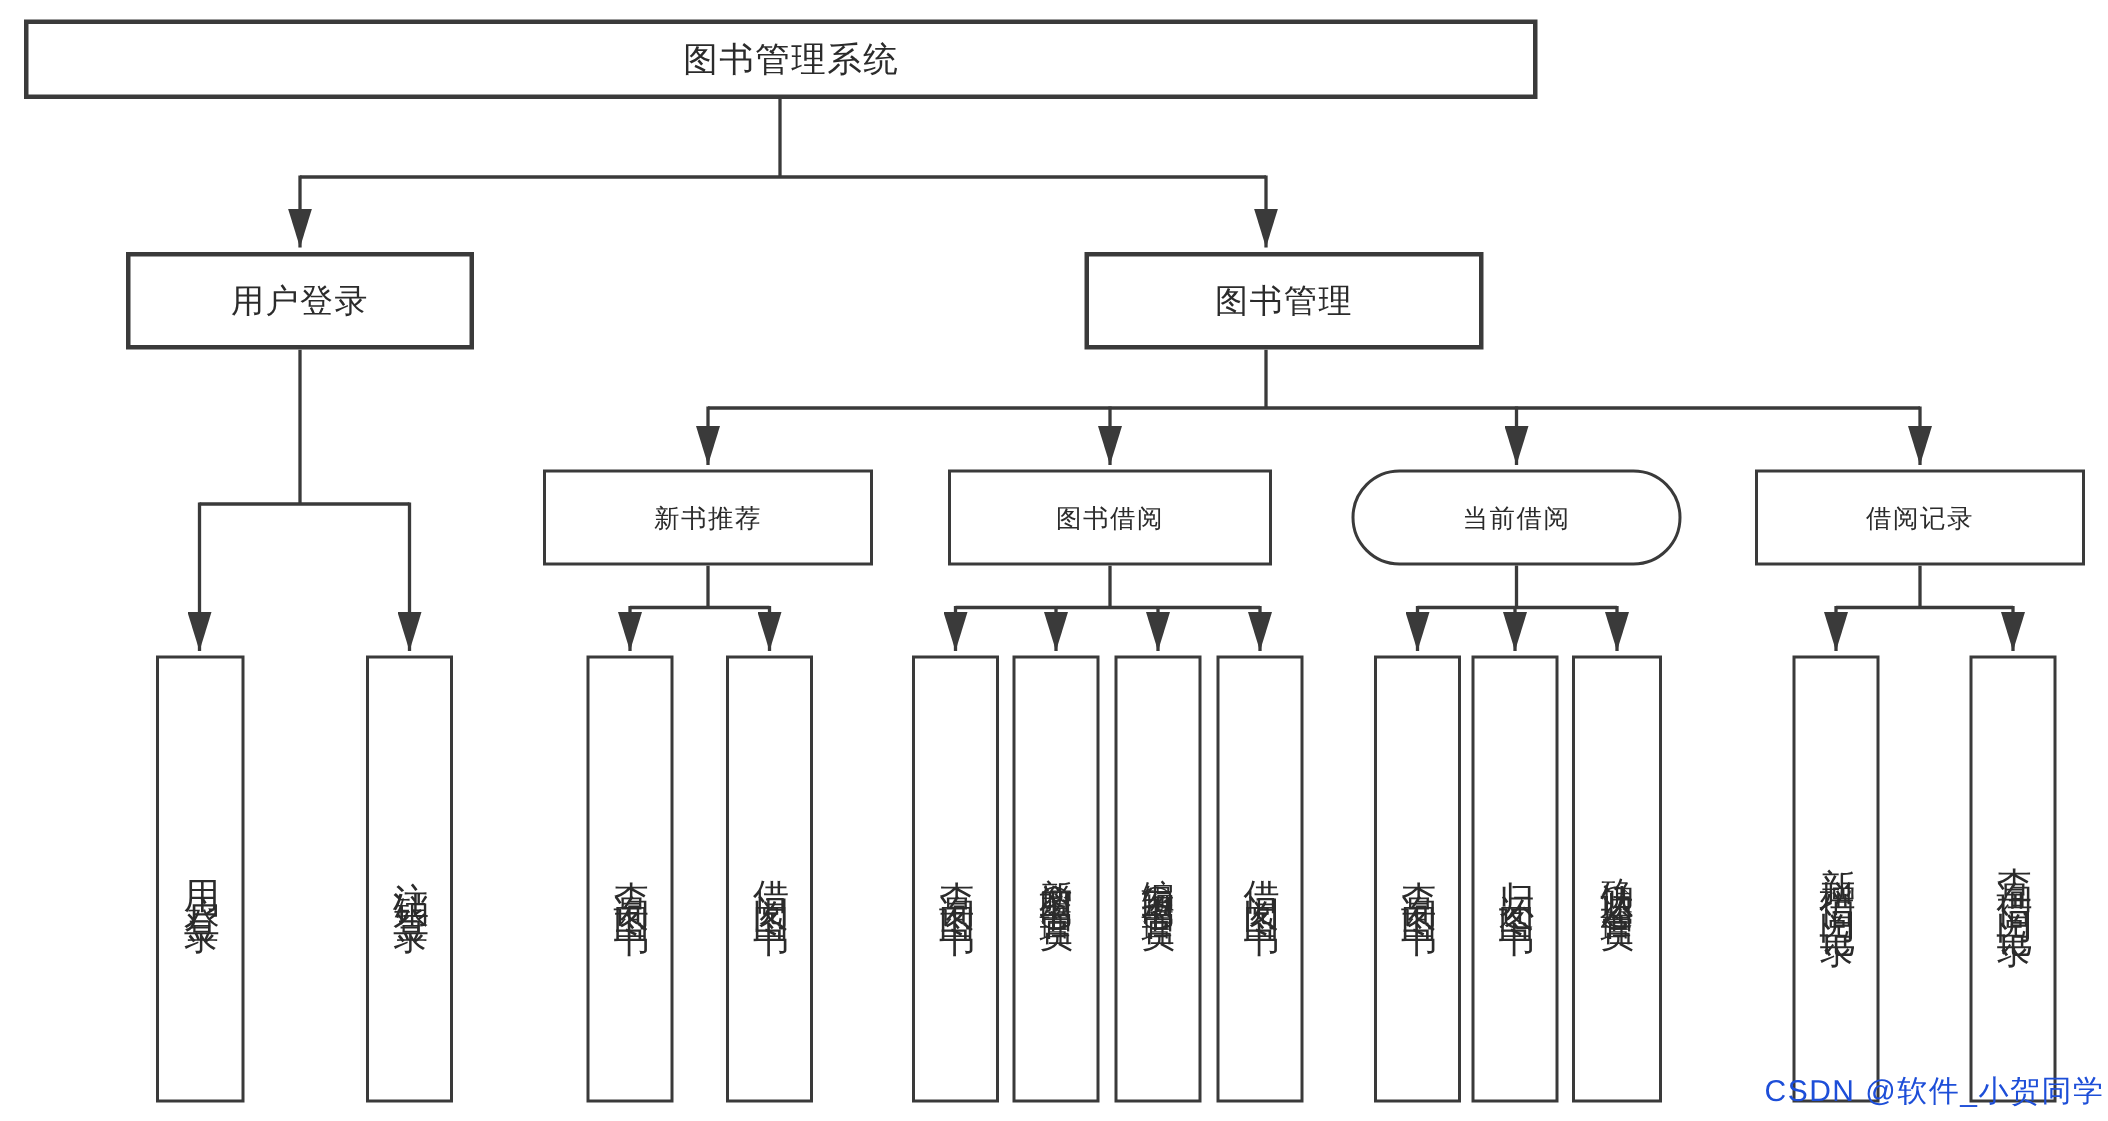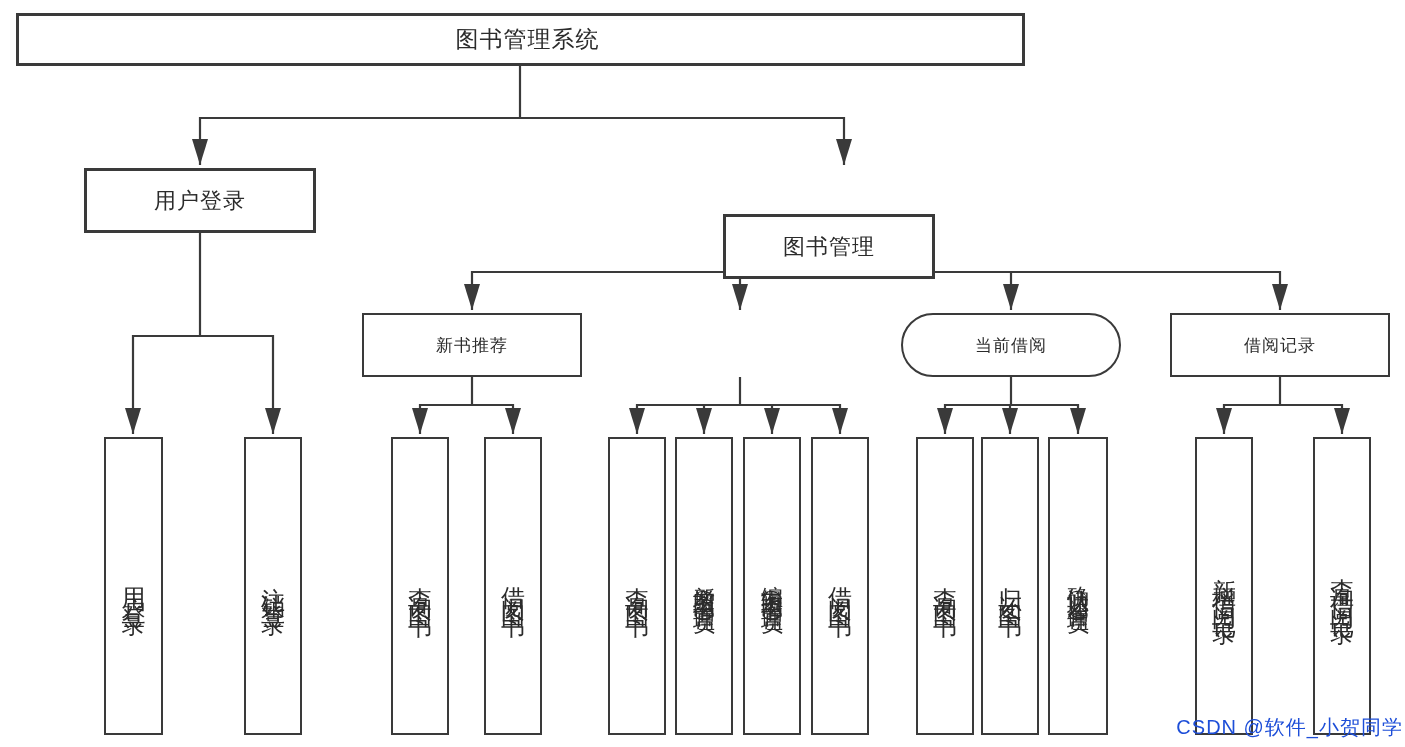--- a/index.html
+++ b/index.html
@@ -123,23 +123,24 @@
       <path d="M1280 377 V405"></path>
       <path d="M1224 405 H1342"></path>
       <line x1="1224" y1="404" x2="1224" y2="434" marker-end="url(#arw)"></line>
       <line x1="1342" y1="404" x2="1342" y2="434" marker-end="url(#arw)"></line>
     </g>
   </svg>
 
   <div class="node root" style="left:16px; top:13px; width:1009px; height:53px;">图书管理系统</div>
 
   <div class="node branch" style="left:84px; top:168px; width:232px; height:65px;">用户登录</div>
-  <div class="node branch" style="left:723px; top:168px; width:212px; height:65px;margin-top:46px;">图书管理</div>
+  <div class="node branch" style="left:723px; top:168px; width:266px; height:65px;">图书管理</div>
 
   <div class="node group" style="left:362px; top:313px; width:220px; height:64px;">新书推荐</div>
+  <div class="node group" style="left:632px; top:313px; width:216px; height:64px;">图书借阅</div>
   <div class="node group" style="left:901px; top:313px; width:220px; height:64px;border-radius:32px;">当前借阅</div>
   <div class="node group" style="left:1170px; top:313px; width:220px; height:64px;">借阅记录</div>
 
   <div class="node leaf" style="left:104px; width:59px;">用户登录</div>
   <div class="node leaf" style="left:244px; width:58px;">注销登录</div>
 
   <div class="node leaf" style="left:391px; width:58px;">查询图书</div>
   <div class="node leaf" style="left:484px; width:58px;">借阅图书</div>
 
   <div class="node leaf" style="left:608px; width:58px;">查询图书</div>

